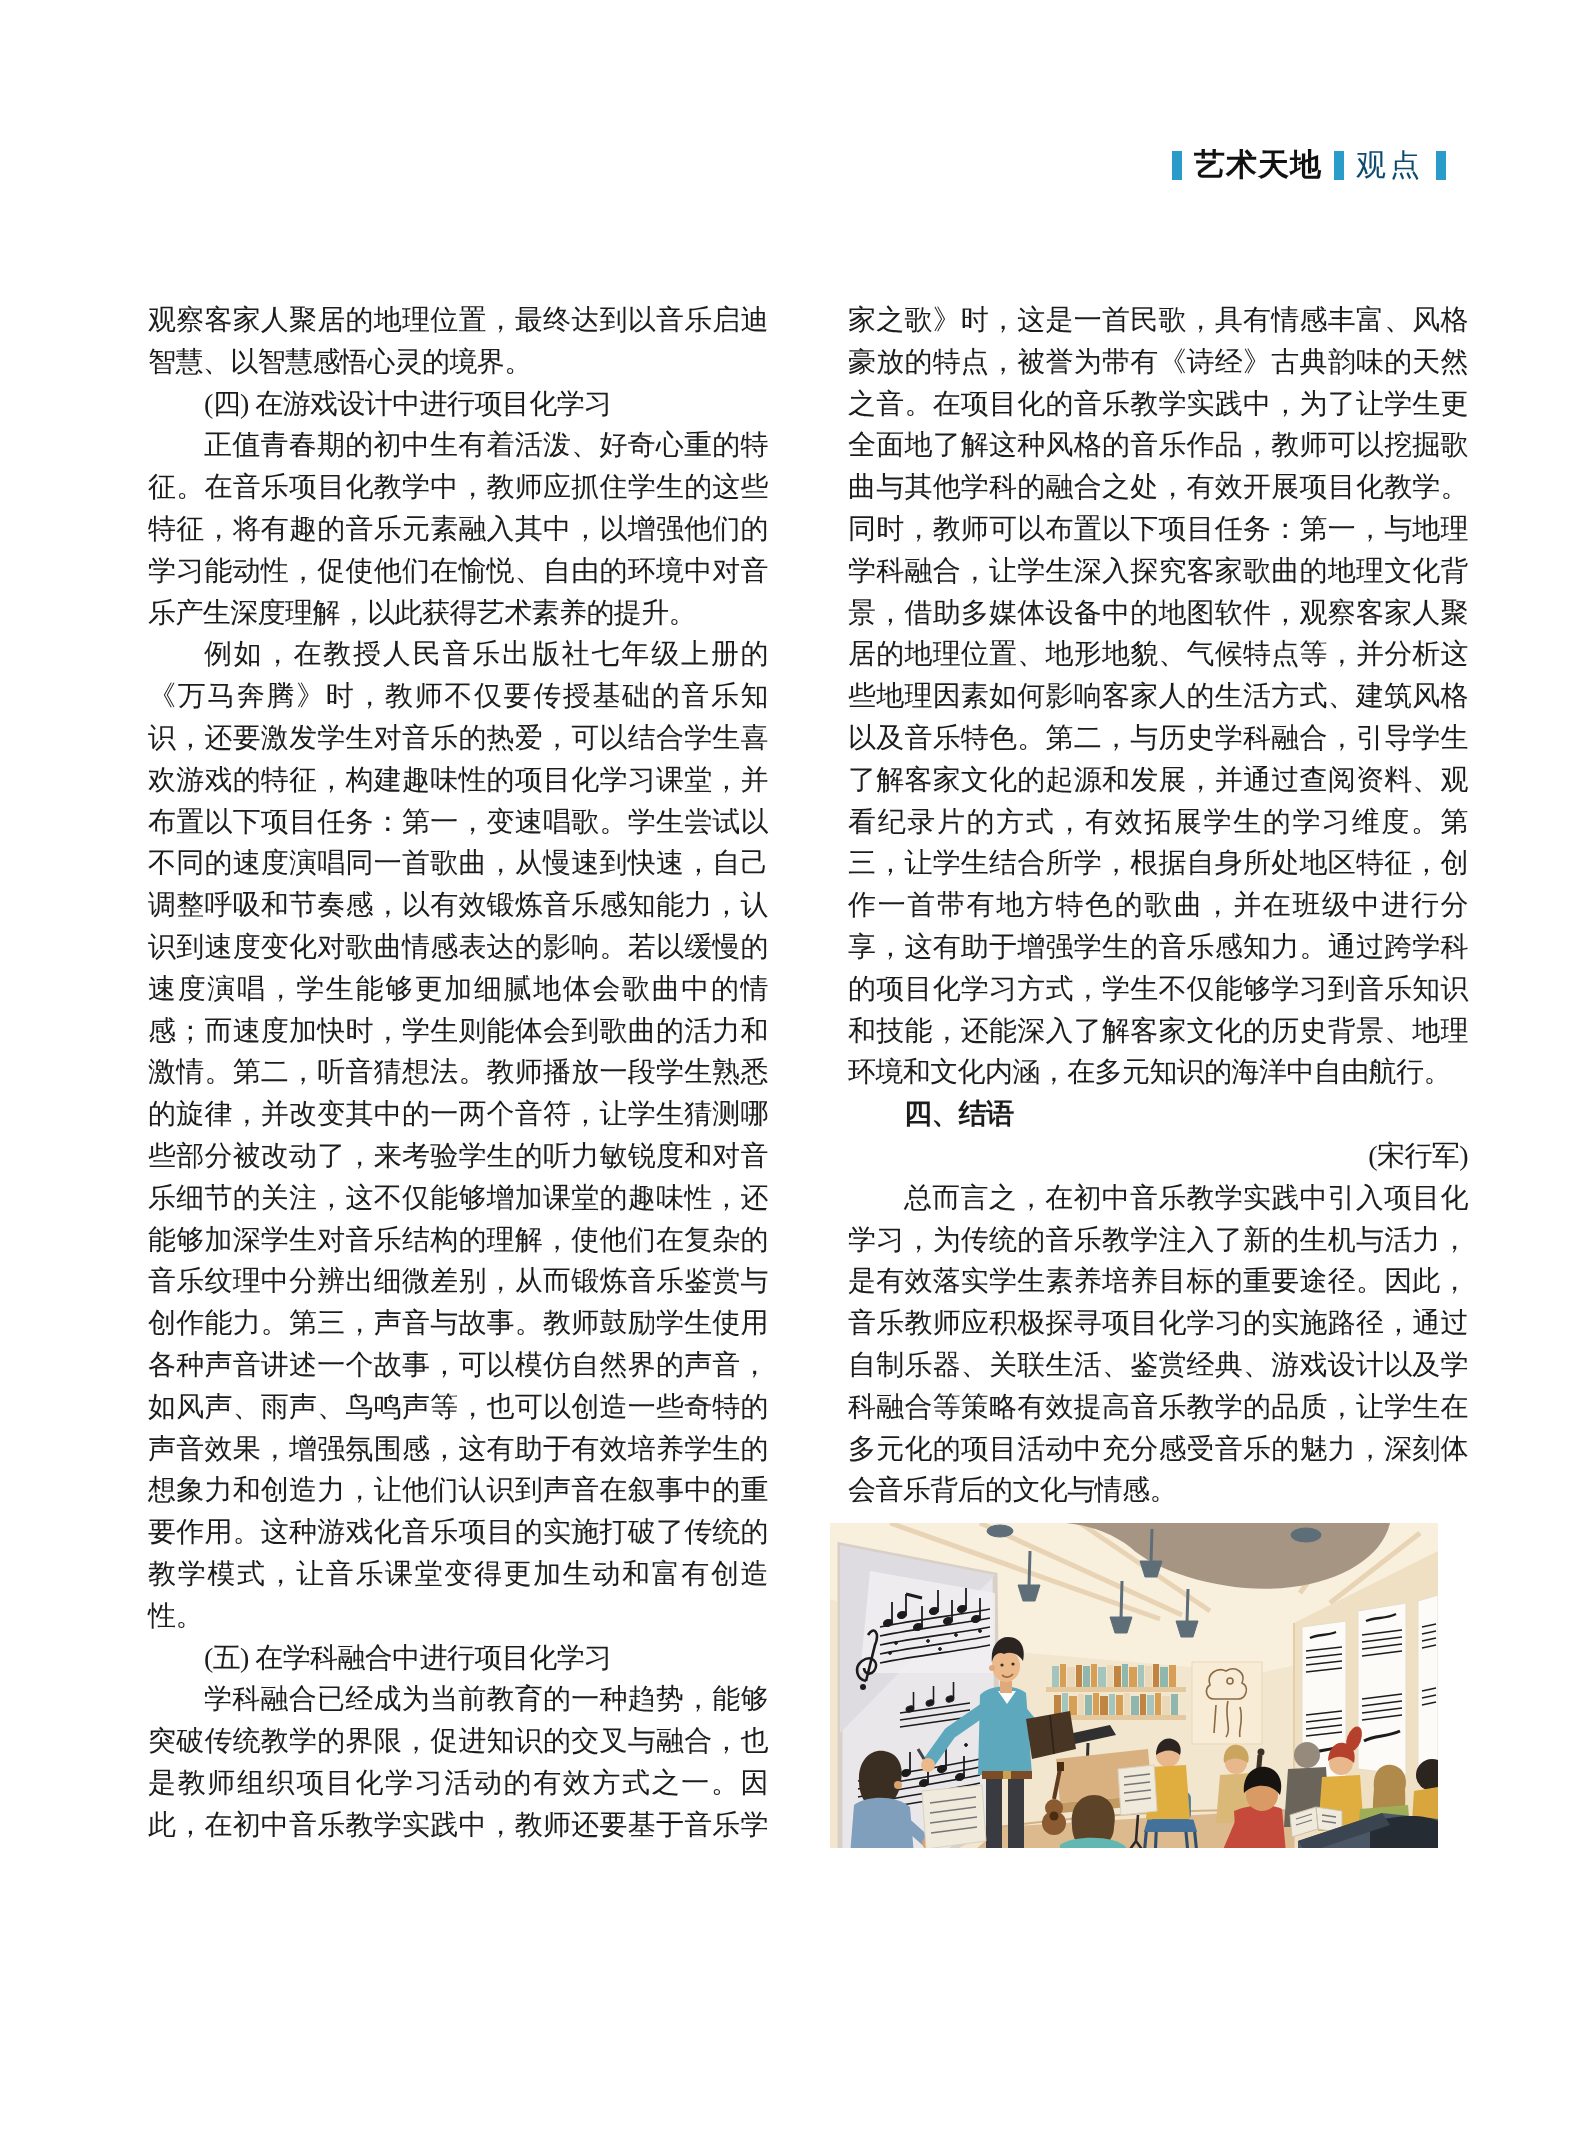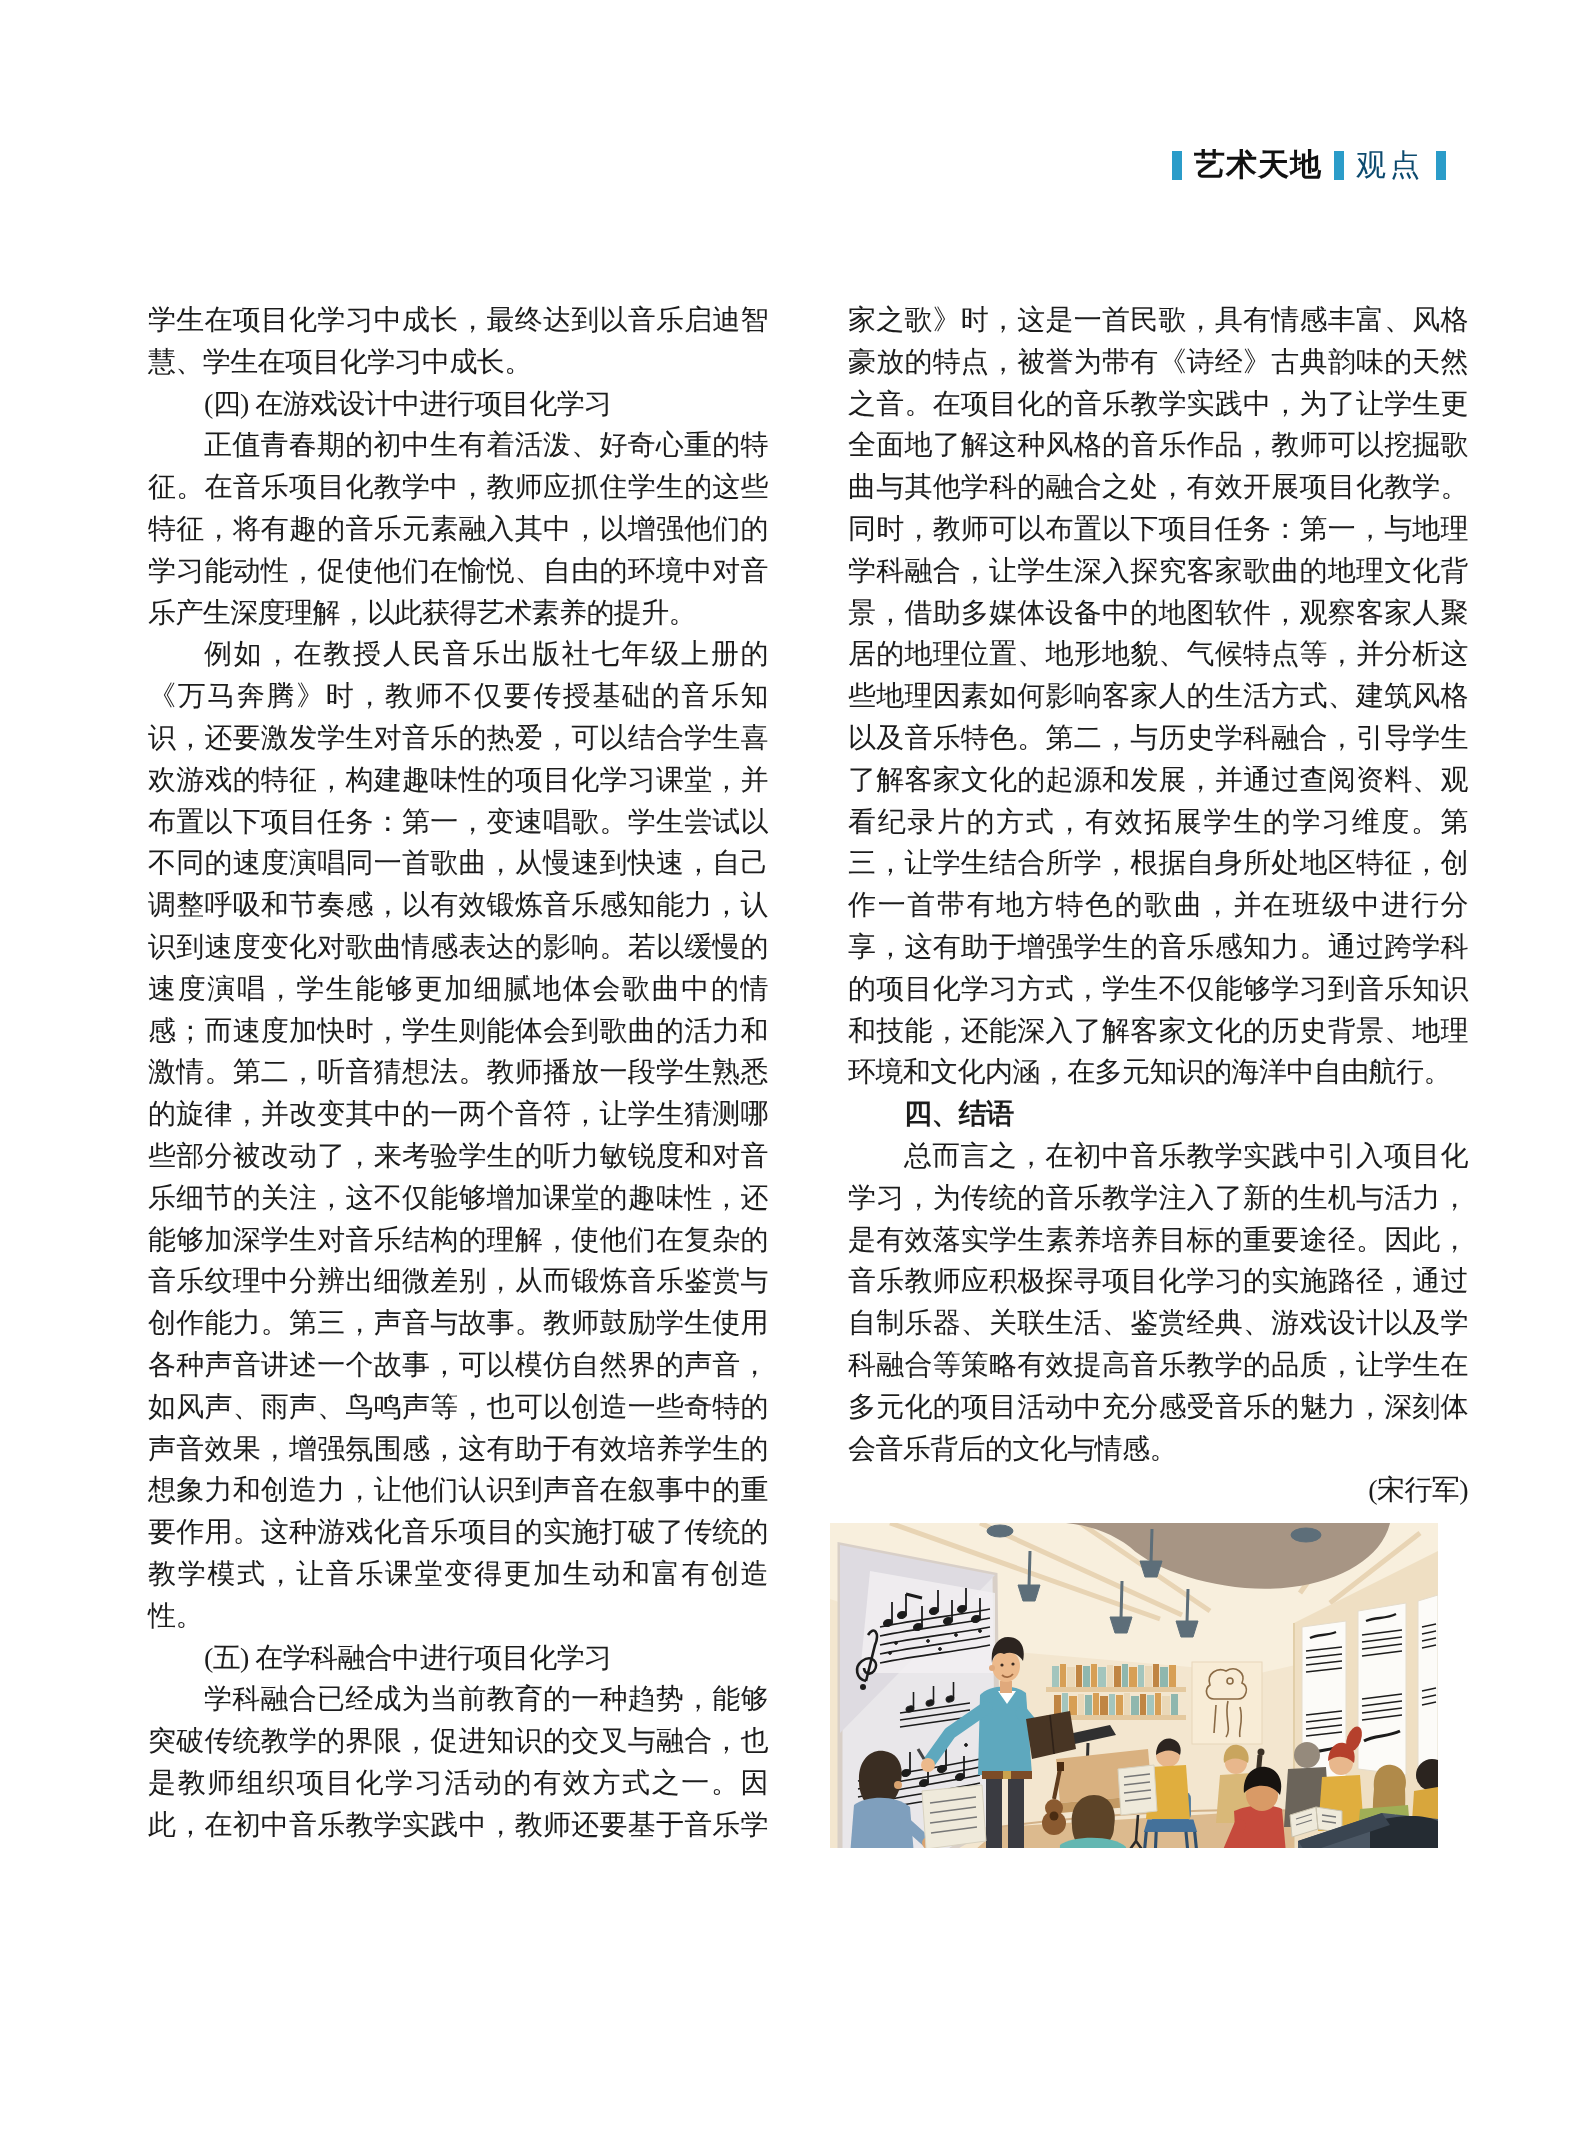--- a/index.html
+++ b/index.html
@@ -36,34 +36,34 @@
 
   <header class="page-header">
     <span class="hbar"></span>
     <span class="hsec">艺术天地</span>
     <span class="hbar"></span>
     <span class="htopic">观点</span>
     <span class="hbar"></span>
   </header>
 
   <section class="col col-left">
-    <p class="para noindent">学生在项目化学习中成长，最终达到以音乐启迪智慧、学生在项目化学习中成长。</p>
+    <p class="para noindent">观察客家人聚居的地理位置，最终达到以音乐启迪智慧、以智慧感悟心灵的境界。</p>
     <p class="para">(四) 在游戏设计中进行项目化学习</p>
     <p class="para">正值青春期的初中生有着活泼、好奇心重的特征。在音乐项目化教学中，教师应抓住学生的这些特征，将有趣的音乐元素融入其中，以增强他们的学习能动性，促使他们在愉悦、自由的环境中对音乐产生深度理解，以此获得艺术素养的提升。</p>
     <p class="para">例如，在教授人民音乐出版社七年级上册的《万马奔腾》时，教师不仅要传授基础的音乐知识，还要激发学生对音乐的热爱，可以结合学生喜欢游戏的特征，构建趣味性的项目化学习课堂，并布置以下项目任务：第一，变速唱歌。学生尝试以不同的速度演唱同一首歌曲，从慢速到快速，自己调整呼吸和节奏感，以有效锻炼音乐感知能力，认识到速度变化对歌曲情感表达的影响。若以缓慢的速度演唱，学生能够更加细腻地体会歌曲中的情感；而速度加快时，学生则能体会到歌曲的活力和激情。第二，听音猜想法。教师播放一段学生熟悉的旋律，并改变其中的一两个音符，让学生猜测哪些部分被改动了，来考验学生的听力敏锐度和对音乐细节的关注，这不仅能够增加课堂的趣味性，还能够加深学生对音乐结构的理解，使他们在复杂的音乐纹理中分辨出细微差别，从而锻炼音乐鉴赏与创作能力。第三，声音与故事。教师鼓励学生使用各种声音讲述一个故事，可以模仿自然界的声音，如风声、雨声、鸟鸣声等，也可以创造一些奇特的声音效果，增强氛围感，这有助于有效培养学生的想象力和创造力，让他们认识到声音在叙事中的重要作用。这种游戏化音乐项目的实施打破了传统的教学模式，让音乐课堂变得更加生动和富有创造性。</p>
     <p class="para">(五) 在学科融合中进行项目化学习</p>
     <p class="para">学科融合已经成为当前教育的一种趋势，能够突破传统教学的界限，促进知识的交叉与融合，也是教师组织项目化学习活动的有效方式之一。因此，在初中音乐教学实践中，教师还要基于音乐学科融入一些其他学科的知识，并有效开展项目化学习活动，引导学生站在更多元的文化视角深度感悟音乐作品，以有效培养他们的音乐素养，促进他们的认知发展以及情感的成长。</p>
     <p class="para tight">例如，学生能够更加细腻地体会歌曲中的情感《客</p>
   </section>
 
   <section class="col col-right">
     <p class="para noindent">家之歌》时，这是一首民歌，具有情感丰富、风格豪放的特点，被誉为带有《诗经》古典韵味的天然之音。在项目化的音乐教学实践中，为了让学生更全面地了解这种风格的音乐作品，教师可以挖掘歌曲与其他学科的融合之处，有效开展项目化教学。同时，教师可以布置以下项目任务：第一，与地理学科融合，让学生深入探究客家歌曲的地理文化背景，借助多媒体设备中的地图软件，观察客家人聚居的地理位置、地形地貌、气候特点等，并分析这些地理因素如何影响客家人的生活方式、建筑风格以及音乐特色。第二，与历史学科融合，引导学生了解客家文化的起源和发展，并通过查阅资料、观看纪录片的方式，有效拓展学生的学习维度。第三，让学生结合所学，根据自身所处地区特征，创作一首带有地方特色的歌曲，并在班级中进行分享，这有助于增强学生的音乐感知力。通过跨学科的项目化学习方式，学生不仅能够学习到音乐知识和技能，还能深入了解客家文化的历史背景、地理环境和文化内涵，在多元知识的海洋中自由航行。</p>
     <p class="para sechead">四、结语</p>
+    <p class="para signature">(宋行军)</p>
     <p class="para">总而言之，在初中音乐教学实践中引入项目化学习，为传统的音乐教学注入了新的生机与活力，是有效落实学生素养培养目标的重要途径。因此，音乐教师应积极探寻项目化学习的实施路径，通过自制乐器、关联生活、鉴赏经典、游戏设计以及学科融合等策略有效提高音乐教学的品质，让学生在多元化的项目活动中充分感受音乐的魅力，深刻体会音乐背后的文化与情感。</p>
-    <p class="para signature">(宋行军)</p>
   </section>
 
   <figure class="illustration">
     <svg viewBox="0 0 608 479" width="608" height="479">
 
       <rect width="608" height="479" fill="#f3e6cf"></rect>
       <g>
         <polygon points="0,0 608,0 608,110 430,150 150,126 0,76" fill="#f8efdd"></polygon>
         <path d="M60,0 L330,96 M150,0 L352,92 M250,0 L380,88 M520,0 L470,70 M590,10 L500,80" stroke="#e8d4b4" stroke-width="5" fill="none"></path>
         <path d="M236,0 L560,0 C552,34 512,58 462,64 C404,72 330,52 300,24 C282,10 258,2 236,0 Z" fill="#a79584"></path>

